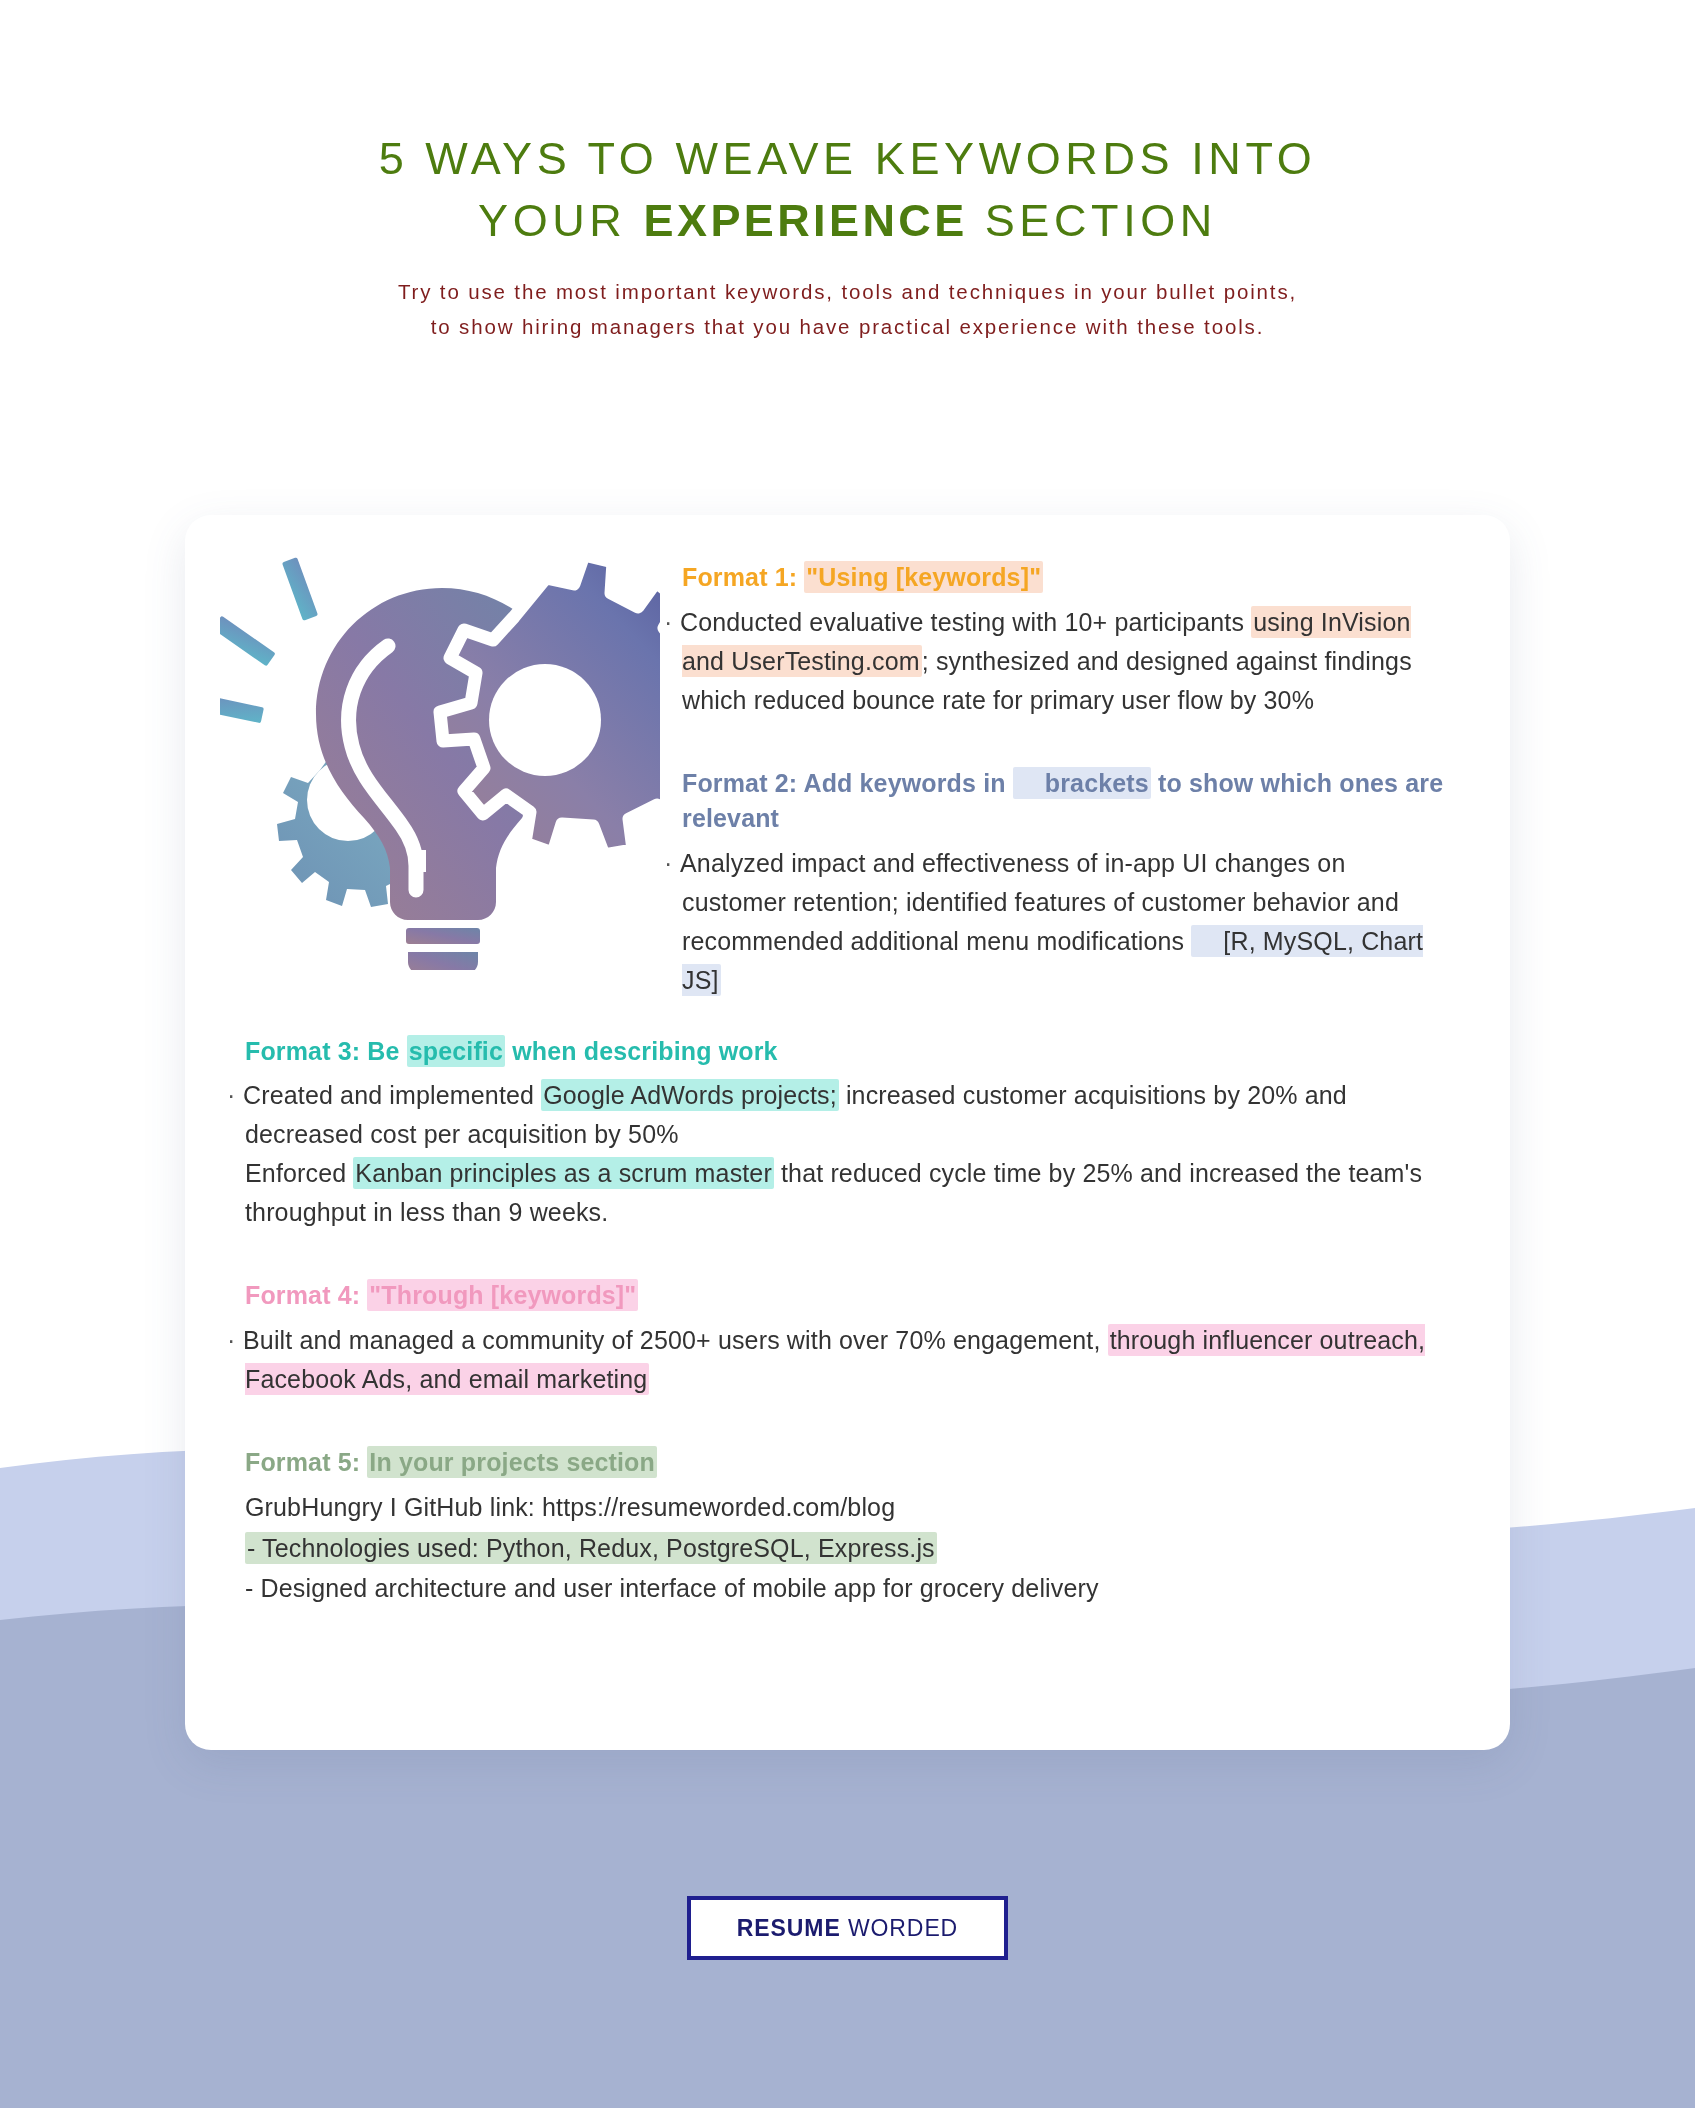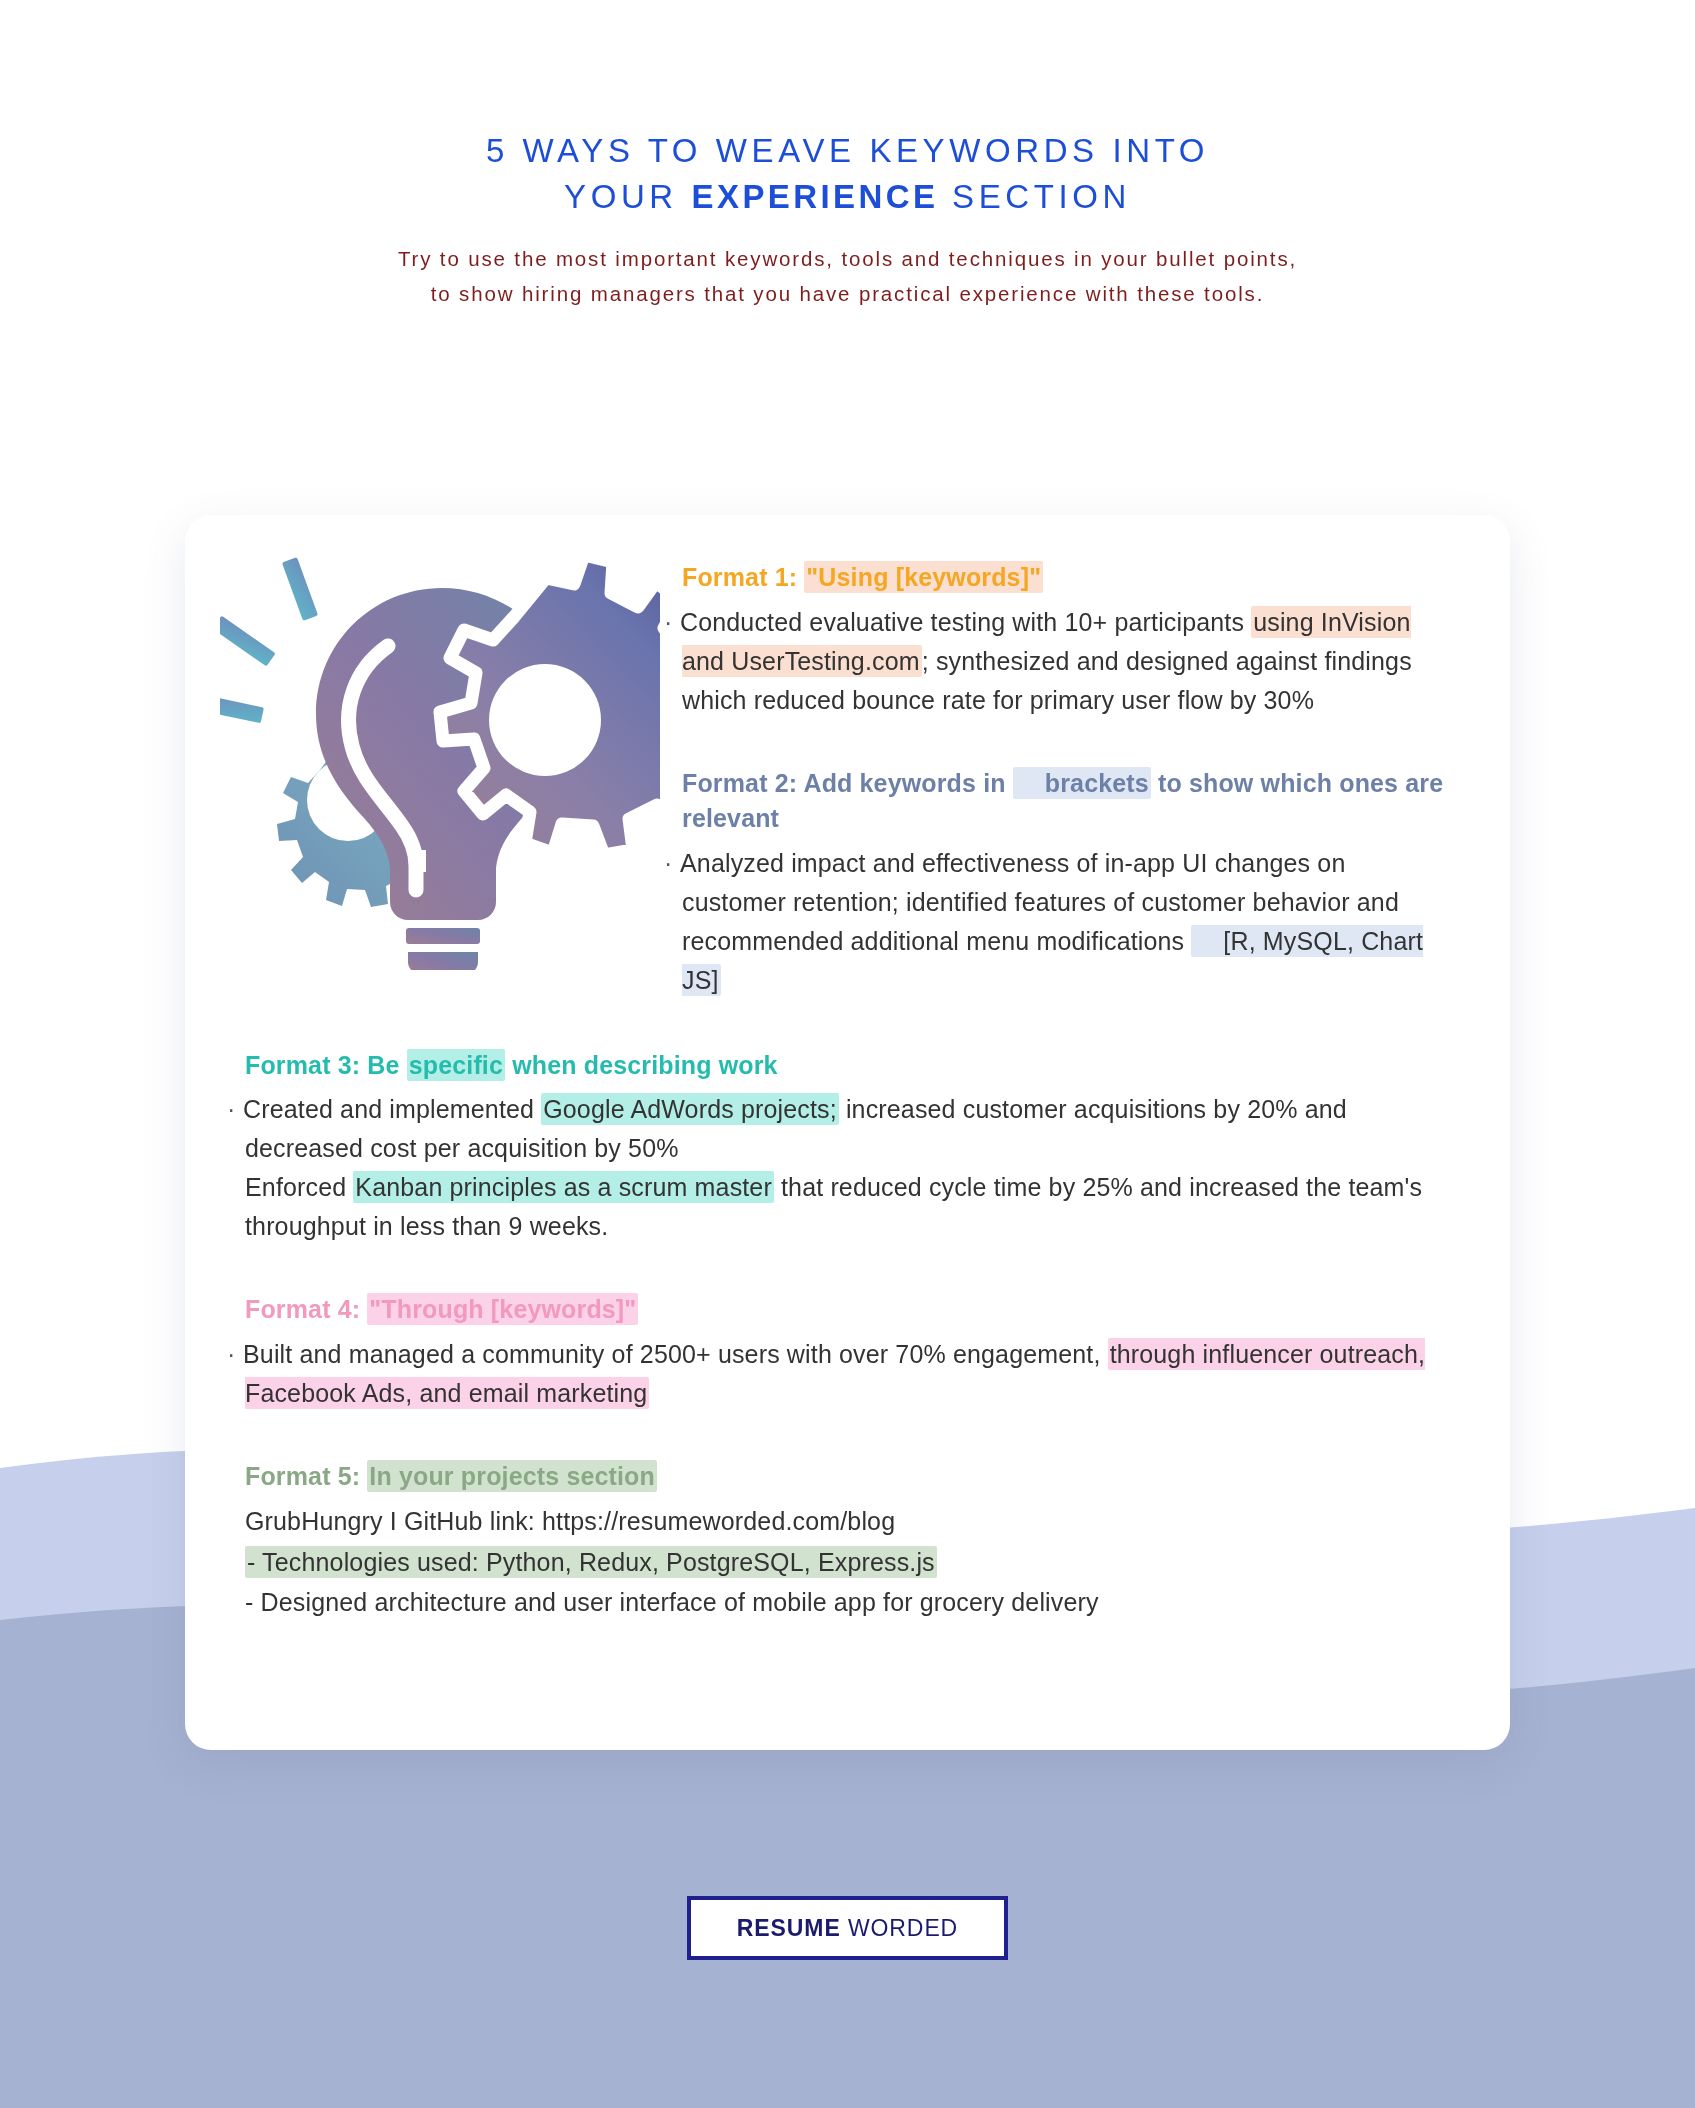--- a/index.html
+++ b/index.html
@@ -26,22 +26,22 @@
   .bg-waves svg { display: block; width: 100%; height: 100%; }
 
   
   .header {
     position: relative;
     z-index: 3;
     padding-top: 128px;
     text-align: center;
   }
   .title {
-    color: #1d4ed8;
-    font-size: 33px;
+    color: #4d7c0f;
+    font-size: 45px;
     letter-spacing: 4.6px;
     line-height: 1.38;
     font-weight: 400;
     padding: 0 220px;
   }
   .title .strong { font-weight: 700; letter-spacing: 3.4px; }
 
   .subtitle {
     margin-top: 22px;
     color: #7f1d1d;
@@ -118,21 +118,21 @@
   .f1 .hl-head { background: #fdeadb; }
   .f1 .hl { background: #fbdfd0; }
 
   
   .f2 { margin-top: 46px; }
   .f2 .fmt-head { color: #6d80a8; }
   .f2 .hl-head { background: #dde4f1; }
   .f2 .hl { background: #dfe6f4; padding-left: 32px; }
 
   
-  .f3 { margin-top: 30px; }
+  .f3 { margin-top: 16px; }
   .f3 .fmt-head { color: #26bcad; }
   .f3 .hl-head { background: #a9ede4; }
   .f3 .hl { background: #b4efe7; }
 
   
   .f4 { margin-top: 46px; }
   .f4 .fmt-head { color: #f199be; }
   .f4 .hl-head { background: #fbd3e6; }
   .f4 .hl { background: #fbd2e7; }
 

